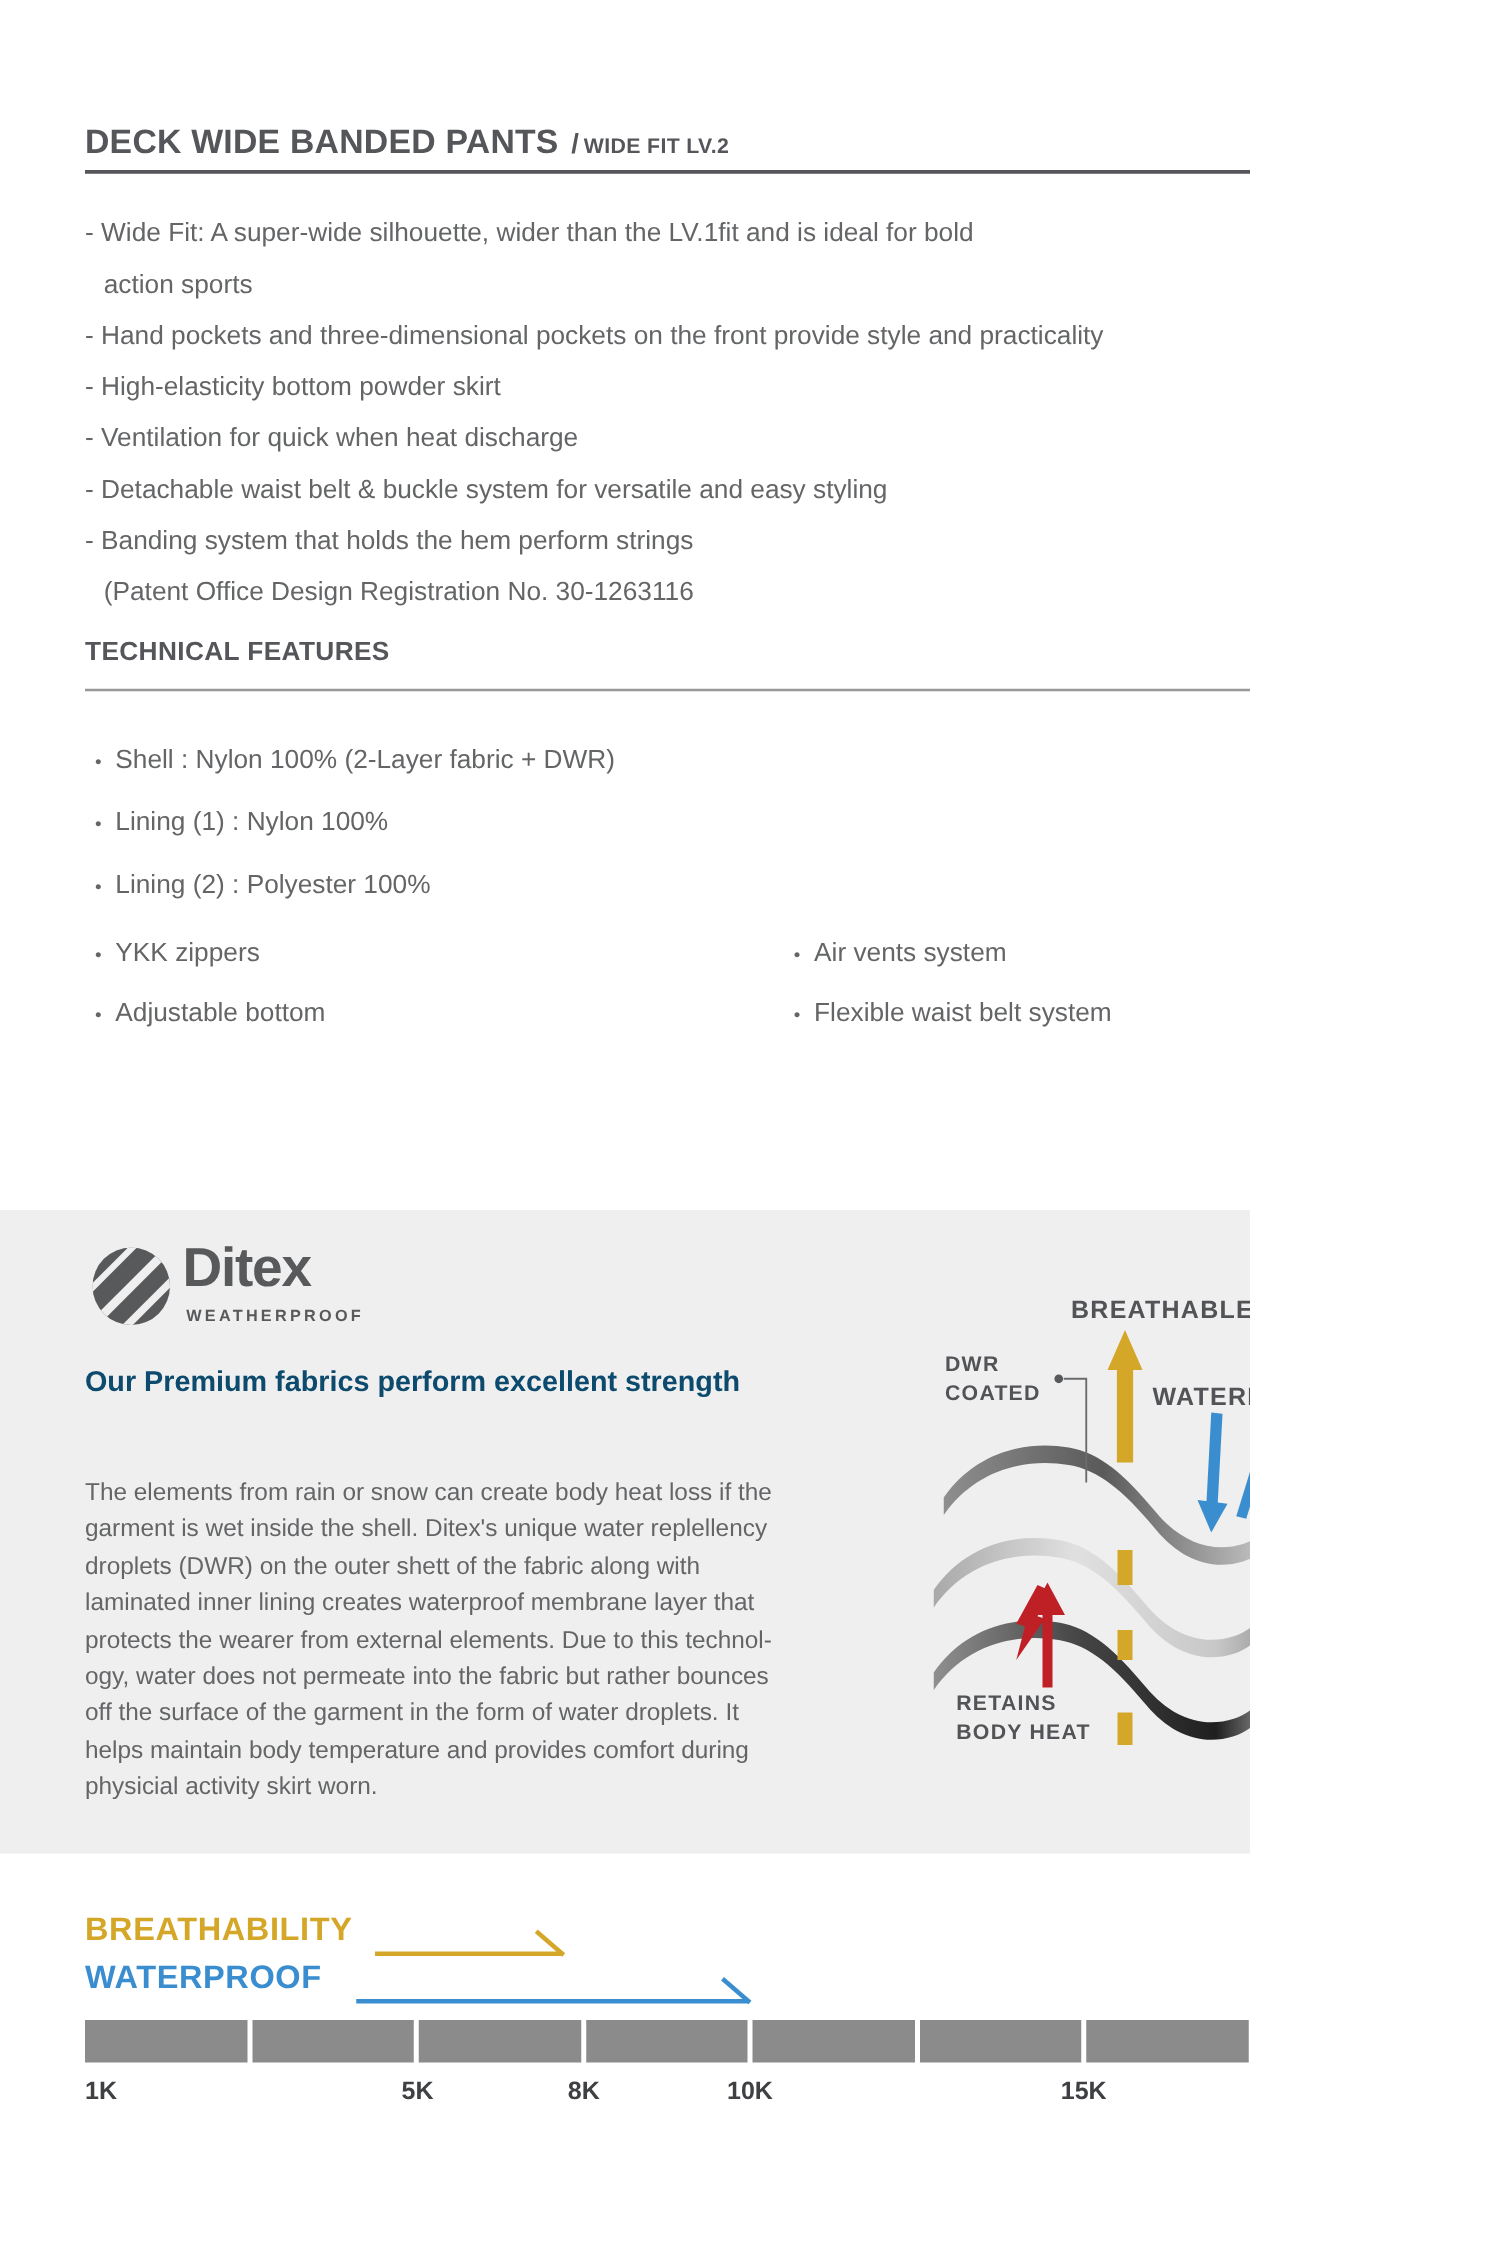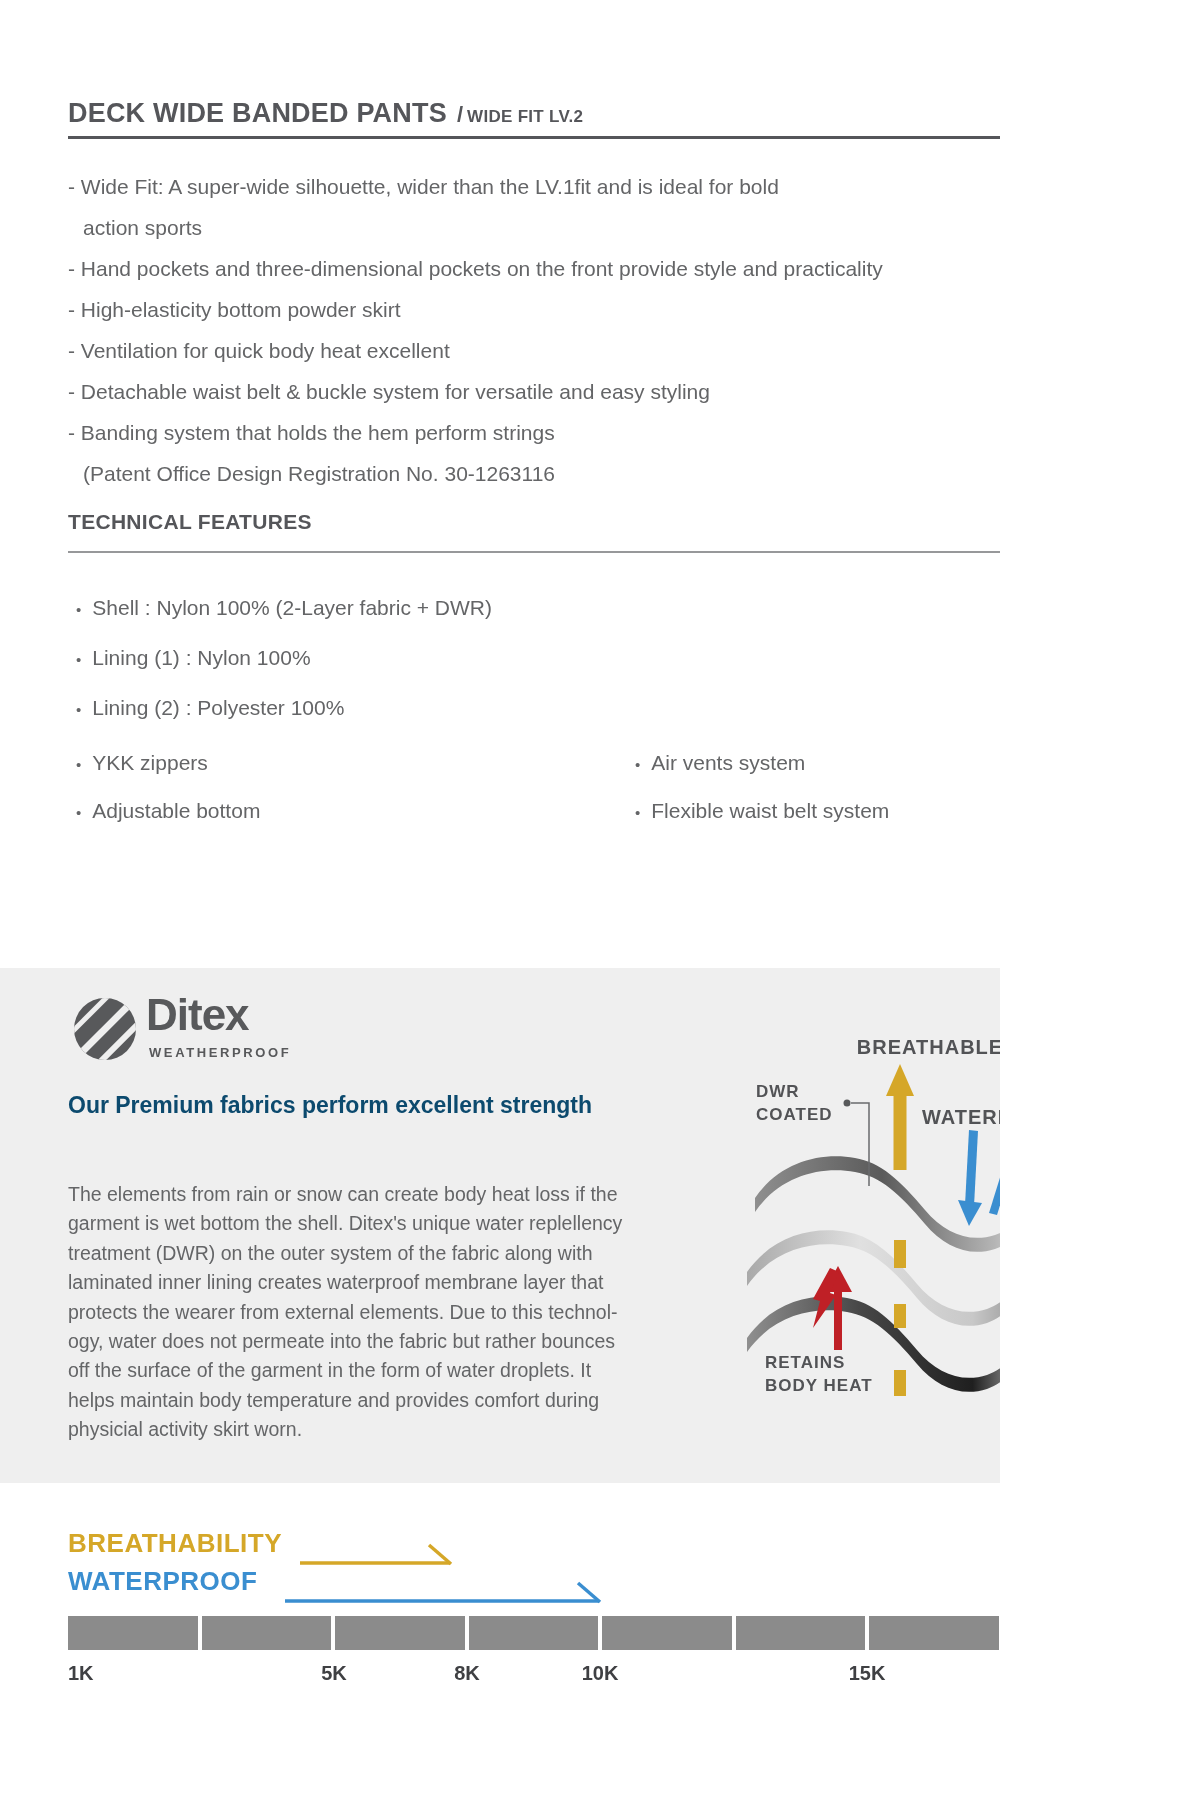--- a/index.html
+++ b/index.html
@@ -51,21 +51,21 @@
   <div class="title-row">
     <span class="title-main">DECK WIDE BANDED PANTS</span><span class="title-sep">/</span><span class="title-sub">WIDE FIT LV.2</span>
   </div>
   <div class="rule-title"></div>
 
   <div class="features">
     <div class="feat-line">- Wide Fit: A super-wide silhouette, wider than the LV.1fit and is ideal for bold</div>
     <div class="feat-line cont">action sports</div>
     <div class="feat-line">- Hand pockets and three-dimensional pockets on the front provide style and practicality</div>
     <div class="feat-line">- High-elasticity bottom powder skirt</div>
-    <div class="feat-line">- Ventilation for quick body heat excellent</div>
+    <div class="feat-line">- Ventilation for quick when heat discharge</div>
     <div class="feat-line">- Detachable waist belt &amp; buckle system for versatile and easy styling</div>
     <div class="feat-line">- Banding system that holds the hem perform strings</div>
     <div class="feat-line cont">(Patent Office Design Registration No. 30-1263116</div>
   </div>
 
   <div class="tech-heading">TECHNICAL FEATURES</div>
   <div class="rule-tech"></div>
 
   <div class="materials">
     <div class="mat-row">
@@ -123,22 +123,22 @@
       <span class="logo-name">Ditex</span>
       <span class="logo-tag">WEATHERPROOF</span>
     </div>
 
     <div class="panel-headline">
       <div>Our Premium fabrics perform excellent strength</div>
     </div>
 
     <div class="panel-paragraph">
       <div>The elements from rain or snow can create body heat loss if the</div>
-      <div>garment is wet bottom the shell. Ditex's unique water replellency</div>
-      <div>treatment (DWR)  on the outer system of the fabric along with</div>
+      <div>garment is wet inside the shell. Ditex's unique water replellency</div>
+      <div>droplets (DWR)  on the outer shett of the fabric along with</div>
       <div>laminated inner lining creates waterproof membrane layer that</div>
       <div>protects the wearer from external elements. Due to this technol-</div>
       <div>ogy, water does not permeate into the fabric but rather bounces</div>
       <div>off the surface of the garment in the form of water droplets. It</div>
       <div>helps maintain body temperature and provides comfort during</div>
       <div>physicial activity skirt worn.</div>
     </div>
 
     <svg class="diagram" width="460" height="475" viewBox="0 0 460 475">
       <defs>

